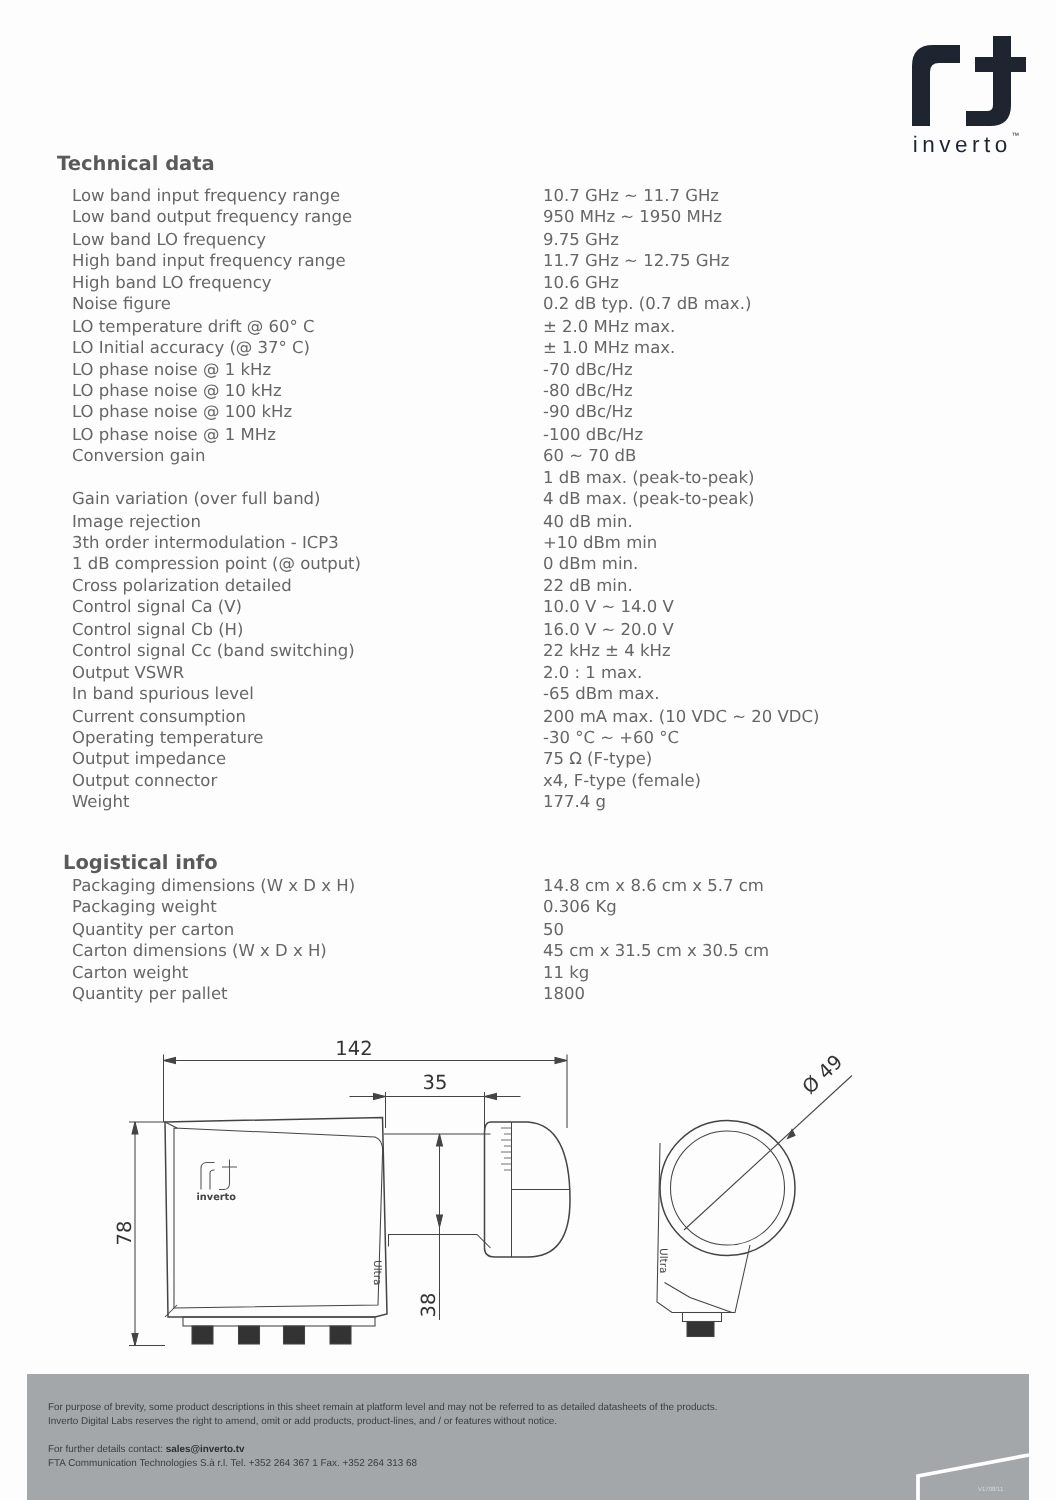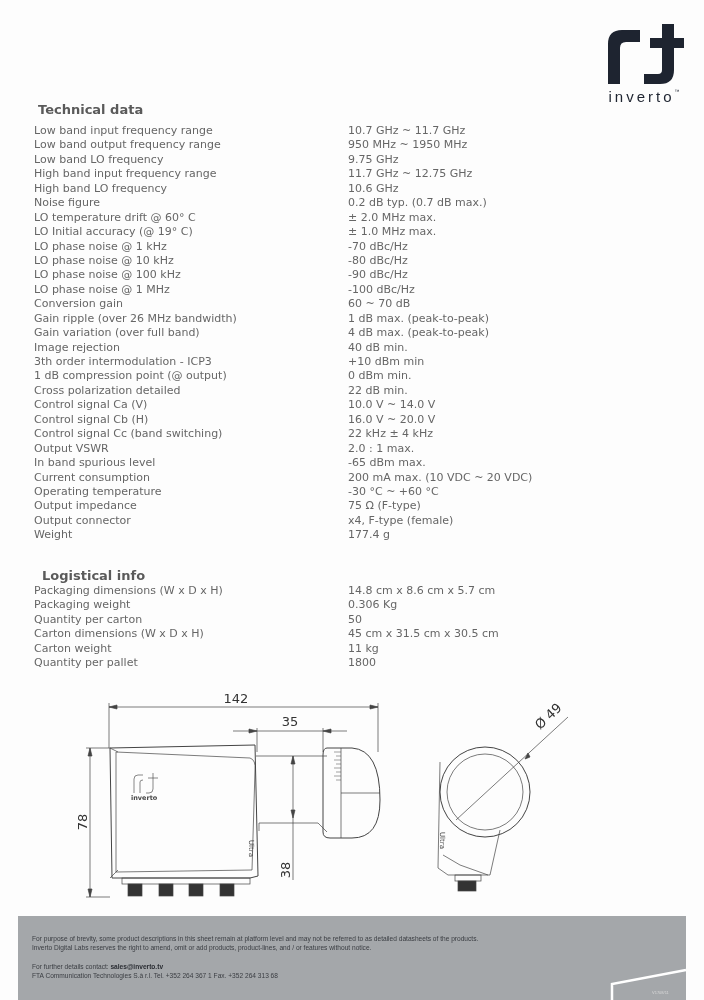--- a/index.html
+++ b/index.html
@@ -6,21 +6,21 @@
   body { width:704px; height:1000px; background:#fdfdfd; position:relative; overflow:hidden;
          font-family:"DejaVu Sans", sans-serif; color:#555; }
   .logo { position:absolute; left:596px; top:22px; width:96px; height:90px; }
   .logo svg { position:absolute; left:10px; top:0; }
   .logo-word { position:absolute; left:0; top:66px; width:96px; text-align:center;
                font-family:"Liberation Sans", sans-serif; font-size:15px; letter-spacing:3px; color:#1e2430; }
   .logo-tm { font-size:5px; vertical-align:top; letter-spacing:0; }
   h2 { position:absolute; margin:0; font-family:"DejaVu Sans", sans-serif; font-weight:bold; font-size:13px; color:#5a5a5a; }
   .tech-title { left:38px; top:102px; }
   .log-title { left:42px; top:568px; }
-  .spec { position:absolute; left:34px; width:520px; }
+  .spec { position:absolute; left:48px; width:520px; }
   .row { position:relative; height:14.45px; font-size:11px; line-height:14.45px; white-space:nowrap; }
   .row .k { position:absolute; left:0; color:#666; }
   .row .v { position:absolute; left:314px; color:#666; }
   .tech-list { top:124px; }
   .log-list { top:584px; }
   .drawing { position:absolute; left:0; top:680px; width:704px; height:220px; }
   .footer { position:absolute; left:18px; top:916px; width:668px; height:84px; background:#a4a7aa; }
   .footer p { margin:0; position:absolute; left:14px; font-family:"Liberation Sans", sans-serif; font-size:6.6px; color:#3a3d42; white-space:nowrap; }
   .f1 { top:19px; } .f2 { top:28px; } .f3 { top:47px; } .f4 { top:56px; }
   .footer b { color:#2a2d33; }
@@ -62,21 +62,21 @@
     </div>
     <div class="row">
       <span class="k">Noise figure</span>
       <span class="v">0.2 dB typ. (0.7 dB max.)</span>
     </div>
     <div class="row">
       <span class="k">LO temperature drift @ 60° C</span>
       <span class="v">± 2.0 MHz max.</span>
     </div>
     <div class="row">
-      <span class="k">LO Initial accuracy (@ 19° C)</span>
+      <span class="k">LO Initial accuracy (@ 37° C)</span>
       <span class="v">± 1.0 MHz max.</span>
     </div>
     <div class="row">
       <span class="k">LO phase noise @ 1 kHz</span>
       <span class="v">-70 dBc/Hz</span>
     </div>
     <div class="row">
       <span class="k">LO phase noise @ 10 kHz</span>
       <span class="v">-80 dBc/Hz</span>
     </div>
@@ -86,21 +86,20 @@
     </div>
     <div class="row">
       <span class="k">LO phase noise @ 1 MHz</span>
       <span class="v">-100 dBc/Hz</span>
     </div>
     <div class="row">
       <span class="k">Conversion gain</span>
       <span class="v">60 ~ 70 dB</span>
     </div>
     <div class="row">
-      <span class="k">Gain ripple (over 26 MHz bandwidth)</span>
       <span class="v">1 dB max. (peak-to-peak)</span>
     </div>
     <div class="row">
       <span class="k">Gain variation (over full band)</span>
       <span class="v">4 dB max. (peak-to-peak)</span>
     </div>
     <div class="row">
       <span class="k">Image rejection</span>
       <span class="v">40 dB min.</span>
     </div>

